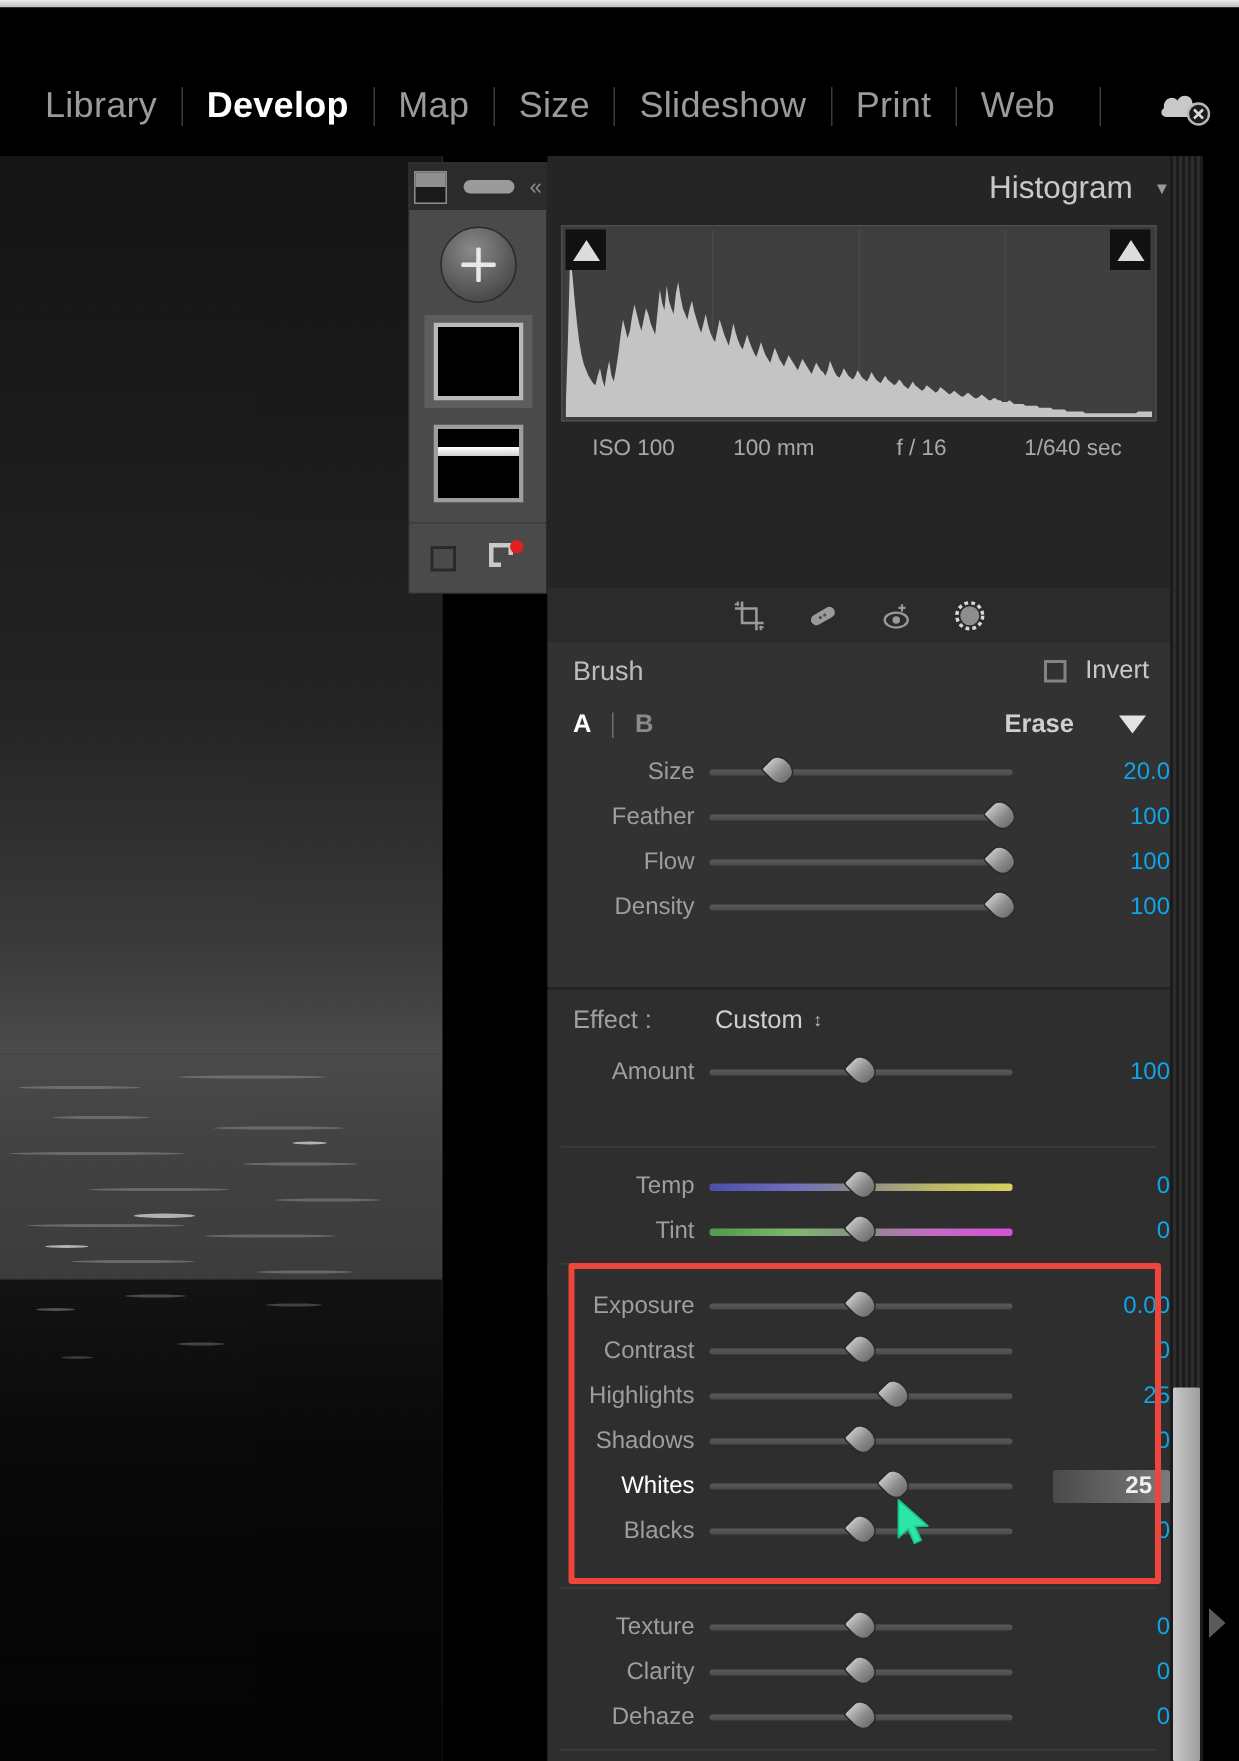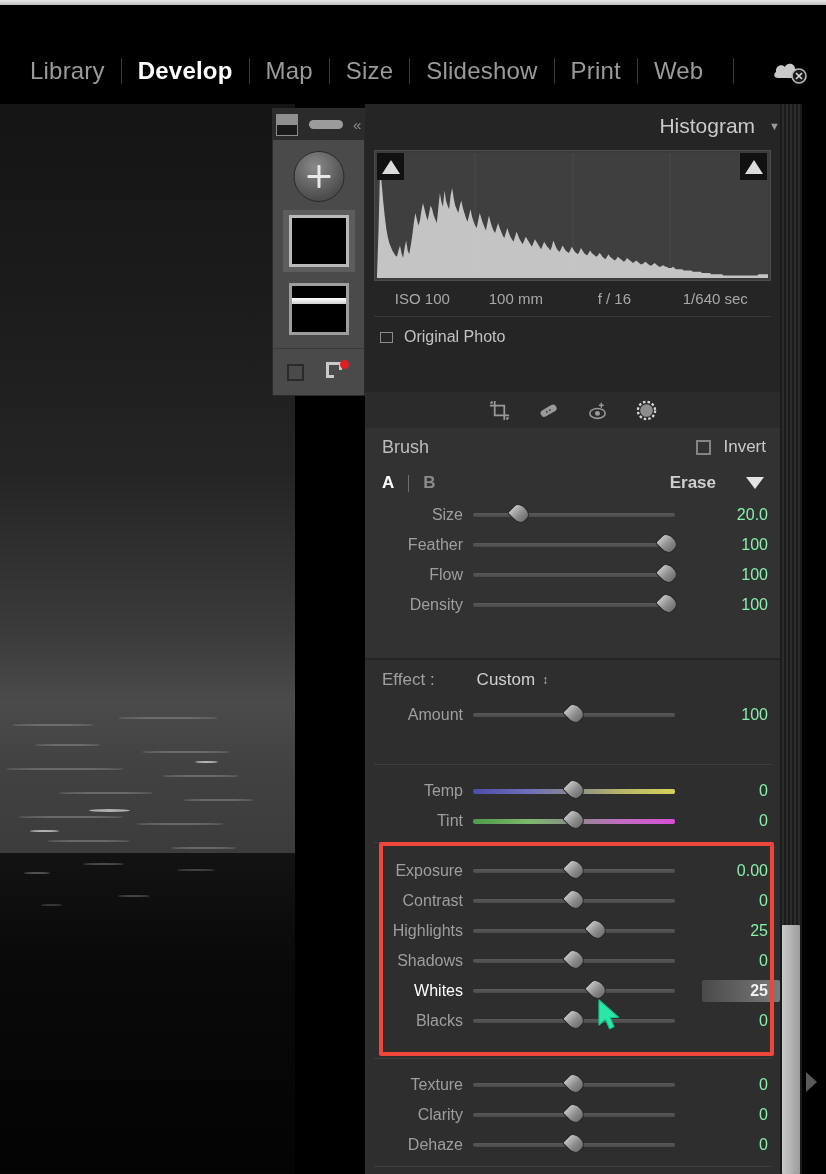--- a/index.html
+++ b/index.html
@@ -117,21 +117,21 @@
   .lbl{width:108px;text-align:right;color:#9e9e9e;font-size:16px;padding-right:10px;box-sizing:border-box;}
   .lbl.bright{color:#ffffff;}
   .track{position:relative;width:202px;height:4px;background:linear-gradient(180deg,#5a5a5a,#4a4a4a);
     border-radius:2px;cursor:pointer;}
   .track.temp{background:linear-gradient(90deg,#4d4ea8,#6f6fbb 28%,#8b8b8b 50%,#b6b46a 72%,#d7d25c);height:5px;}
   .track.tint{background:linear-gradient(90deg,#4f9b4a,#7fb86f 28%,#8b8b8b 50%,#c06ec0 72%,#d84fd8);height:5px;}
   .knob{position:absolute;top:50%;width:17px;height:19px;margin-top:-11px;margin-left:-8px;cursor:grab;}
   .knob .sh{width:17px;height:19px;background:linear-gradient(180deg,#c3c3c3,#8d8d8d 55%,#707070);
     border:1px solid #2a2a2a;box-sizing:border-box;
     border-radius:3px 50% 50% 50%/3px 60% 60% 60%;transform:rotate(-45deg);}
-  .val{width:78px;text-align:right;color:#86efac;font-size:16px;padding-right:12px;box-sizing:border-box;margin-left:auto;}
+  .val{width:78px;text-align:right;color:#0ea5e9;font-size:16px;box-sizing:border-box;margin-left:auto;}
   .val.active{color:#f0f0f0;font-weight:bold;
     background:linear-gradient(90deg,#4a4a4a,#7a7a7a);padding:2px 12px 2px 0;border-radius:2px;}
 
   
   .brushrow{position:relative;height:38px;display:flex;align-items:center;}
   .brush-title{color:#bdbdbd;font-size:18px;margin-left:17px;}
   .invert-wrap{margin-left:auto;display:flex;align-items:center;margin-right:14px;cursor:pointer;}
   .invert-chk{width:15px;height:15px;border:2px solid #848484;background:#323232;box-sizing:border-box;}
   .invert-lbl{color:#c9c9c9;font-size:17px;margin-left:12px;}
   .abrow{position:relative;height:34px;display:flex;align-items:center;}
@@ -270,24 +270,20 @@
       <div class="clip right">
           <i></i>
         </div>
     </div>
     <div class="meta">
       <span>ISO 100</span>
       <span>100 mm</span>
       <span>f / 16</span>
       <span>1/640 sec</span>
     </div>
-    <div class="origrow">
-      <div class="orig-chk"></div>
-      <div class="orig-label">Original Photo</div>
-    </div>
 
     <div class="toolstrip">
       <svg class="ti" width="23" height="23" viewBox="0 0 24 24">
         <path d="M7 2 v15 h15" fill="none" stroke="#9a9a9a" stroke-width="1.8"></path>
         <path d="M2 7 h15 v15" fill="none" stroke="#9a9a9a" stroke-width="1.8"></path>
         <path d="M4 2 l0 3 M2 4 l3 0" stroke="#9a9a9a" stroke-width="1.4"></path>
         <path d="M20 19 l0 3 M19 20 l3 0" stroke="#9a9a9a" stroke-width="1.4"></path>
       </svg>
       <svg class="ti" width="23" height="23" viewBox="0 0 24 24">
         <rect x="3" y="8.5" width="18" height="7.5" rx="3.7" fill="#9a9a9a" transform="rotate(-30 12 12)"></rect>

